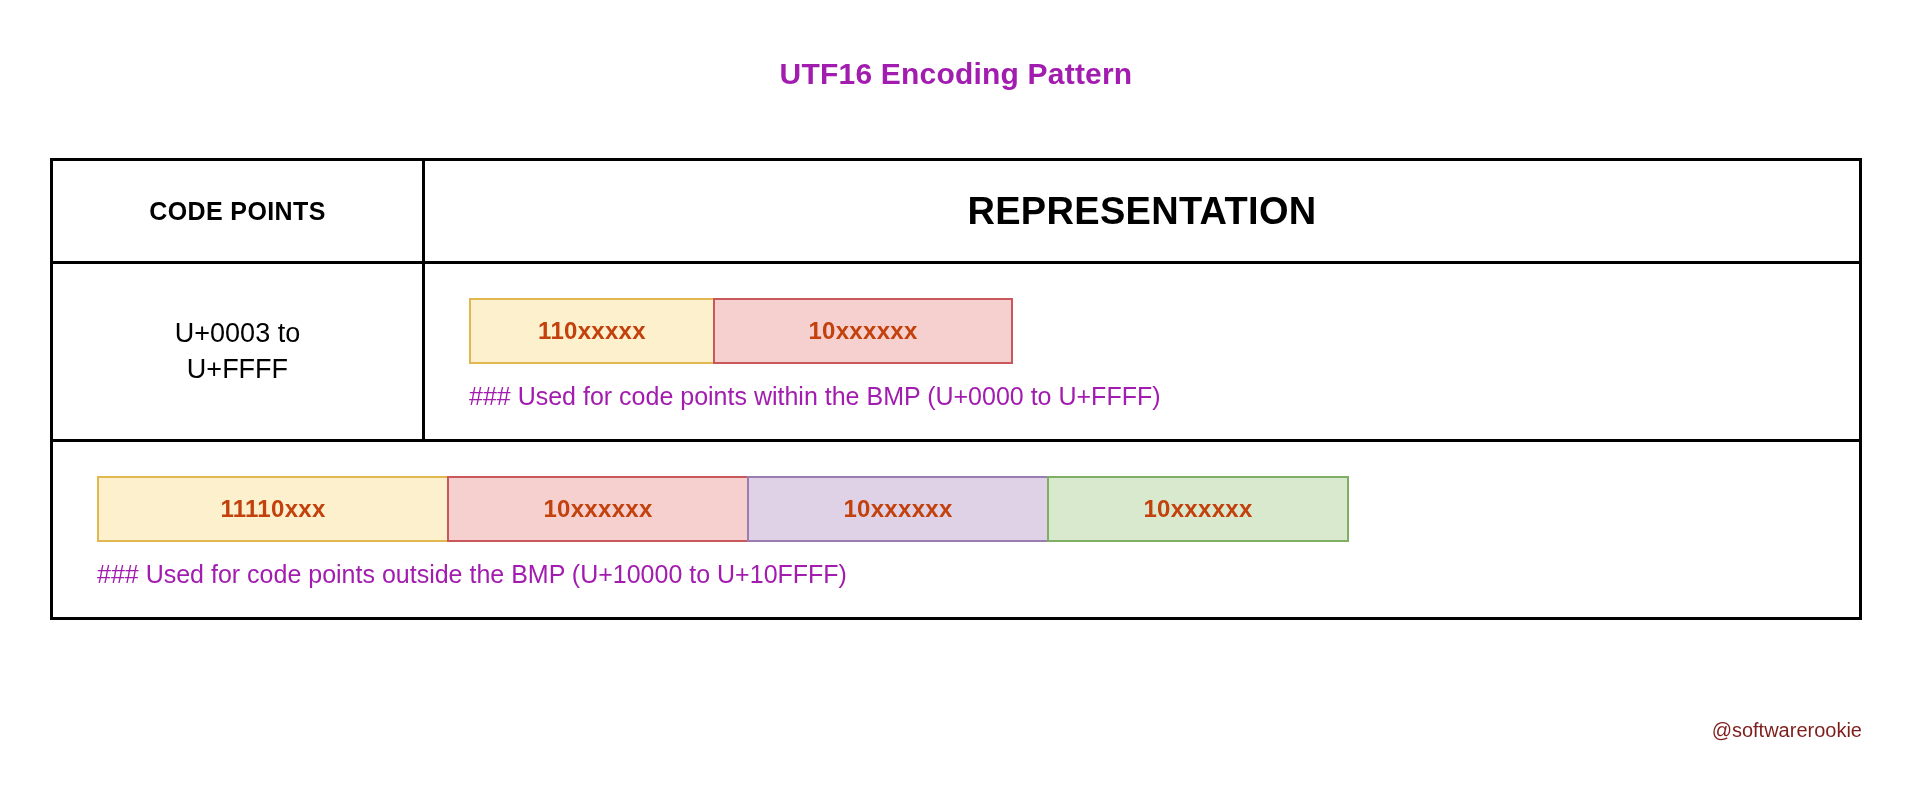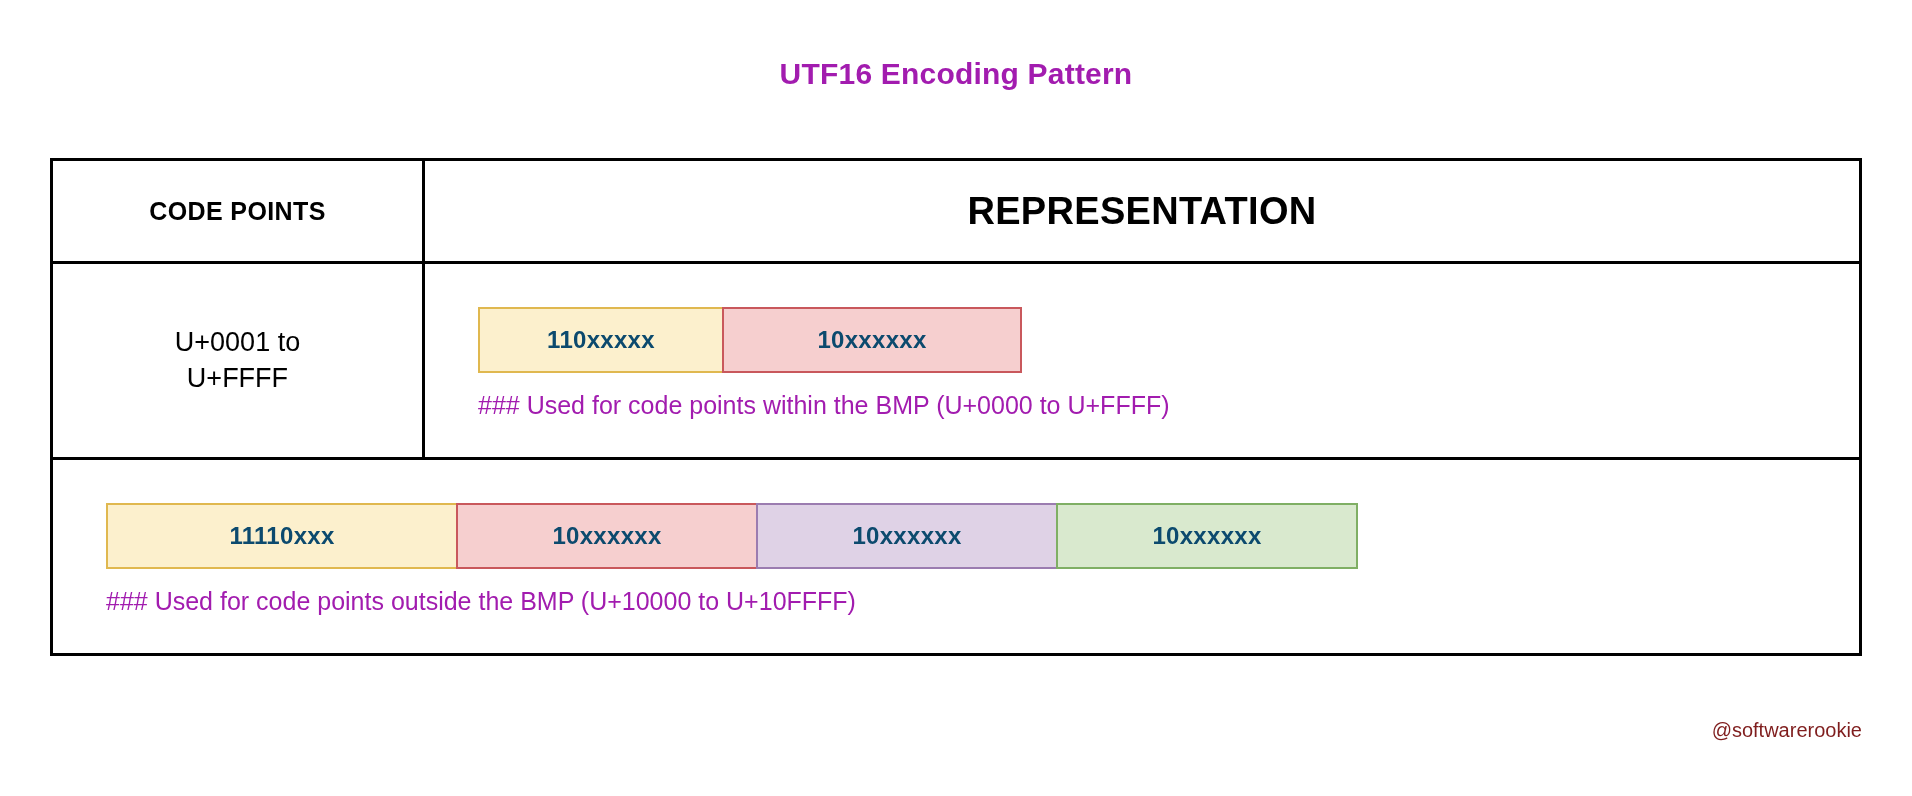--- a/index.html
+++ b/index.html
@@ -59,21 +59,21 @@
     justify-content: center;
     text-align: center;
     padding: 10px 6px;
   }
   .cell-rep {
     flex: 1 1 auto;
     box-sizing: border-box;
     display: flex;
     flex-direction: column;
     justify-content: center;
-    padding: 17px;
+    padding: 8px;
   }
   .header-row .cell-code,
   .header-row .cell-rep {
     height: 100px;
     justify-content: center;
     align-items: center;
     flex-direction: row;
   }
   .header-code-text {
     font-size: 25px;
@@ -99,21 +99,21 @@
   }
   .byte-box {
     box-sizing: border-box;
     height: 66px;
     display: flex;
     align-items: center;
     justify-content: center;
     font-size: 24px;
     font-weight: bold;
     letter-spacing: 0.3px;
-    color: #0c4a6e;
+    color: #c2410c;
     border-width: 2px;
     border-style: solid;
     margin-right: -2px;
   }
   .byte-box:last-child {
     margin-right: 0;
   }
   .b-cream  { background: #fcf0cd; border-color: #e0b84f; }
   .b-pink   { background: #f6cfcf; border-color: #c9585c; }
   .b-purple { background: #dfd2e6; border-color: #9b7cb0; }
@@ -148,21 +148,21 @@
         <span class="header-code-text">CODE POINTS</span>
       </div>
       <div class="cell-rep">
         <span class="header-rep-text">REPRESENTATION</span>
       </div>
     </div>
 
     <div class="row">
       <div class="cell-code">
         <span class="code-text">
-          <span>U+0001 to</span><br>
+          <span>U+0003 to</span><br>
           <span>U+FFFF</span>
         </span>
       </div>
       <div class="cell-rep">
         <div class="rep-inner">
           <div class="bytes">
             <div class="byte-box b-cream" style="width:246px">110xxxxx</div>
             <div class="byte-box b-pink" style="width:300px">10xxxxxx</div>
           </div>
           <div class="desc">### Used for code points within the BMP (U+0000 to U+FFFF)</div>

